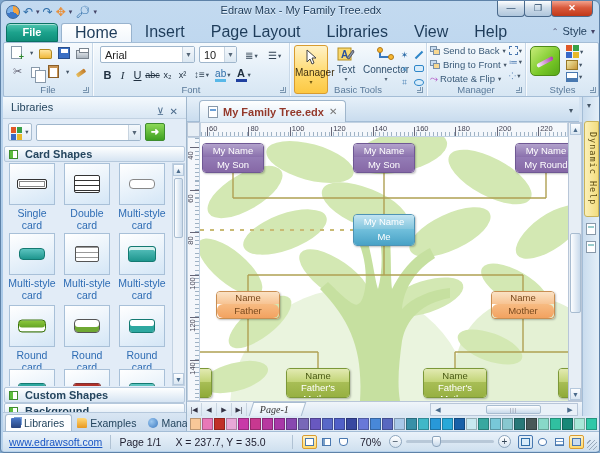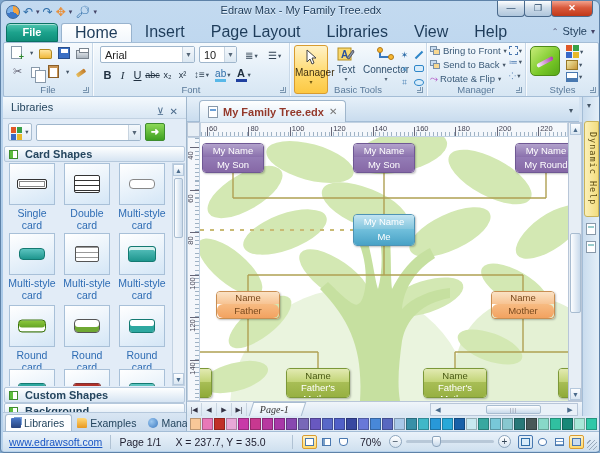--- a/index.html
+++ b/index.html
@@ -329,29 +329,29 @@
       <div class="rlabel">Basic Tools</div>
       <div class="dlg"></div>
     </div>
 
     <div class="rgroup" style="left:423px;width:99px">
       <div class="arr-row">
           <span class="arr-ic">
             <i></i>
             <i></i>
           </span>
-          <span>Bring to Front</span>
+          <span>Send to Back</span>
           <span class="dd7">▾</span>
         </div>
       <div class="arr-row">
           <span class="arr-ic">
             <i></i>
             <i></i>
           </span>
-          <span>Send to Back</span>
+          <span>Bring to Front</span>
           <span class="dd7">▾</span>
         </div>
       <div class="arr-row">
           <span style="color:#B048C0;font-size:10px">⤳</span>
           <span>Rotate &amp; Flip</span>
           <span class="dd7">▾</span>
         </div>
       <div class="arr-side">
         <span class="sic">
             <span class="dash-sq"></span>

